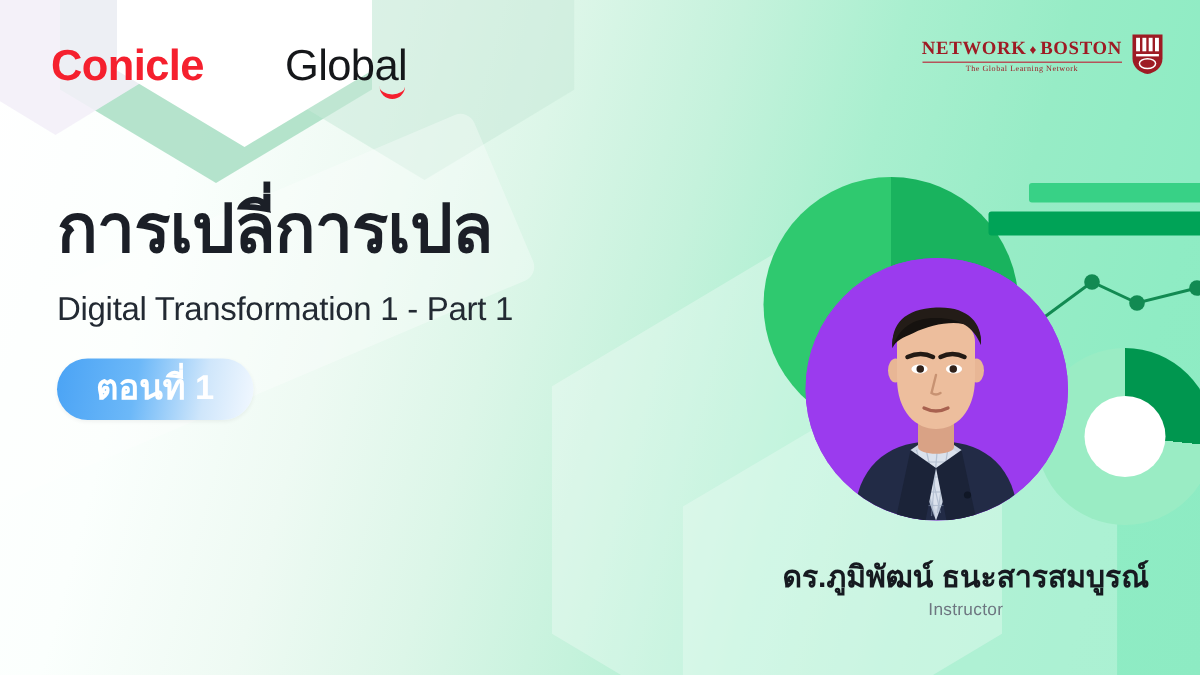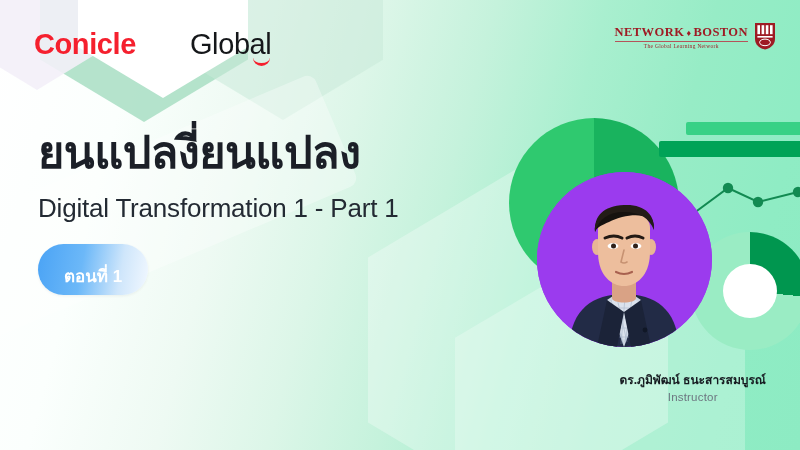--- a/index.html
+++ b/index.html
@@ -277,37 +277,37 @@
   .title-th {
     font-size: 45px;
     font-weight: 700;
     color: #1b1f27;
     line-height: 1.18;
     letter-spacing: -.5px;
     margin: 0;
     white-space: nowrap;
   }
   .title-en {
-    font-size: 26px;
+    font-size: 22px;
     font-weight: 400;
     color: #232a33;
     margin: 14px 0 0;
     letter-spacing: -.2px;
     white-space: nowrap;
   }
   .pill {
     display: inline-flex;
     align-items: center;
     justify-content: center;
     margin-top: 20px;
-    padding: 24px 26px 10px;
+    padding: 8px 26px 10px;
     border-radius: 999px;
     background: linear-gradient(100deg, #4aa3f5 0%, #6cb8f8 40%, #cfe6fb 74%, #f2f8ff 100%);
     color: #ffffff;
-    font-size: 17px;
+    font-size: 23px;
     font-weight: 700;
     line-height: 1;
     box-shadow: 0 1px 3px rgba(0,0,0,.06);
   }
 
   
   .portrait {
     position: absolute;
     left: 537px;
     top: 172px;
@@ -320,21 +320,21 @@
   .portrait svg { display: block; }
 
   
   .instructor {
     position: absolute;
     right: 34px;
     top: 373px;
     text-align: right;
   }
   .instructor-name {
-    font-size: 12px;
+    font-size: 20px;
     font-weight: 700;
     color: #161a20;
     line-height: 1.2;
     white-space: nowrap;
   }
   .instructor-role {
     margin-top: 4px;
     font-size: 11.5px;
     font-weight: 400;
     color: #6d7680;
@@ -394,21 +394,21 @@
       <rect x="7.6" y="3.2" width="2.6" height="9" fill="#ffffff"></rect>
       <rect x="11.8" y="3.2" width="2.6" height="9" fill="#ffffff"></rect>
       <rect x="16" y="3.2" width="2.6" height="9" fill="#ffffff"></rect>
       <rect x="3.4" y="14" width="15.2" height="1.6" fill="#ffffff"></rect>
       <ellipse cx="11" cy="20.4" rx="5.4" ry="3.3" fill="none" stroke="#ffffff" stroke-width="1"></ellipse>
     </svg>
   </div>
 
   <div class="copy">
     <h1 class="title-th">
-      <span>ยนแปลงี่ยนแปลง</span><br>
+      <span>การเปลี่การเปล</span><br>
     </h1>
     <div class="title-en">Digital Transformation 1 - Part 1</div>
     <div class="pill">ตอนที่ 1</div>
   </div>
 
   <div class="portrait">
     <svg viewBox="0 0 175 175" width="175" height="175">
       <rect width="175" height="175" fill="#9b3bee"></rect>
 
       <path d="M32 175 C34 137 56 122 87 122 C118 122 140 137 142 175 Z" fill="#222b46"></path>

